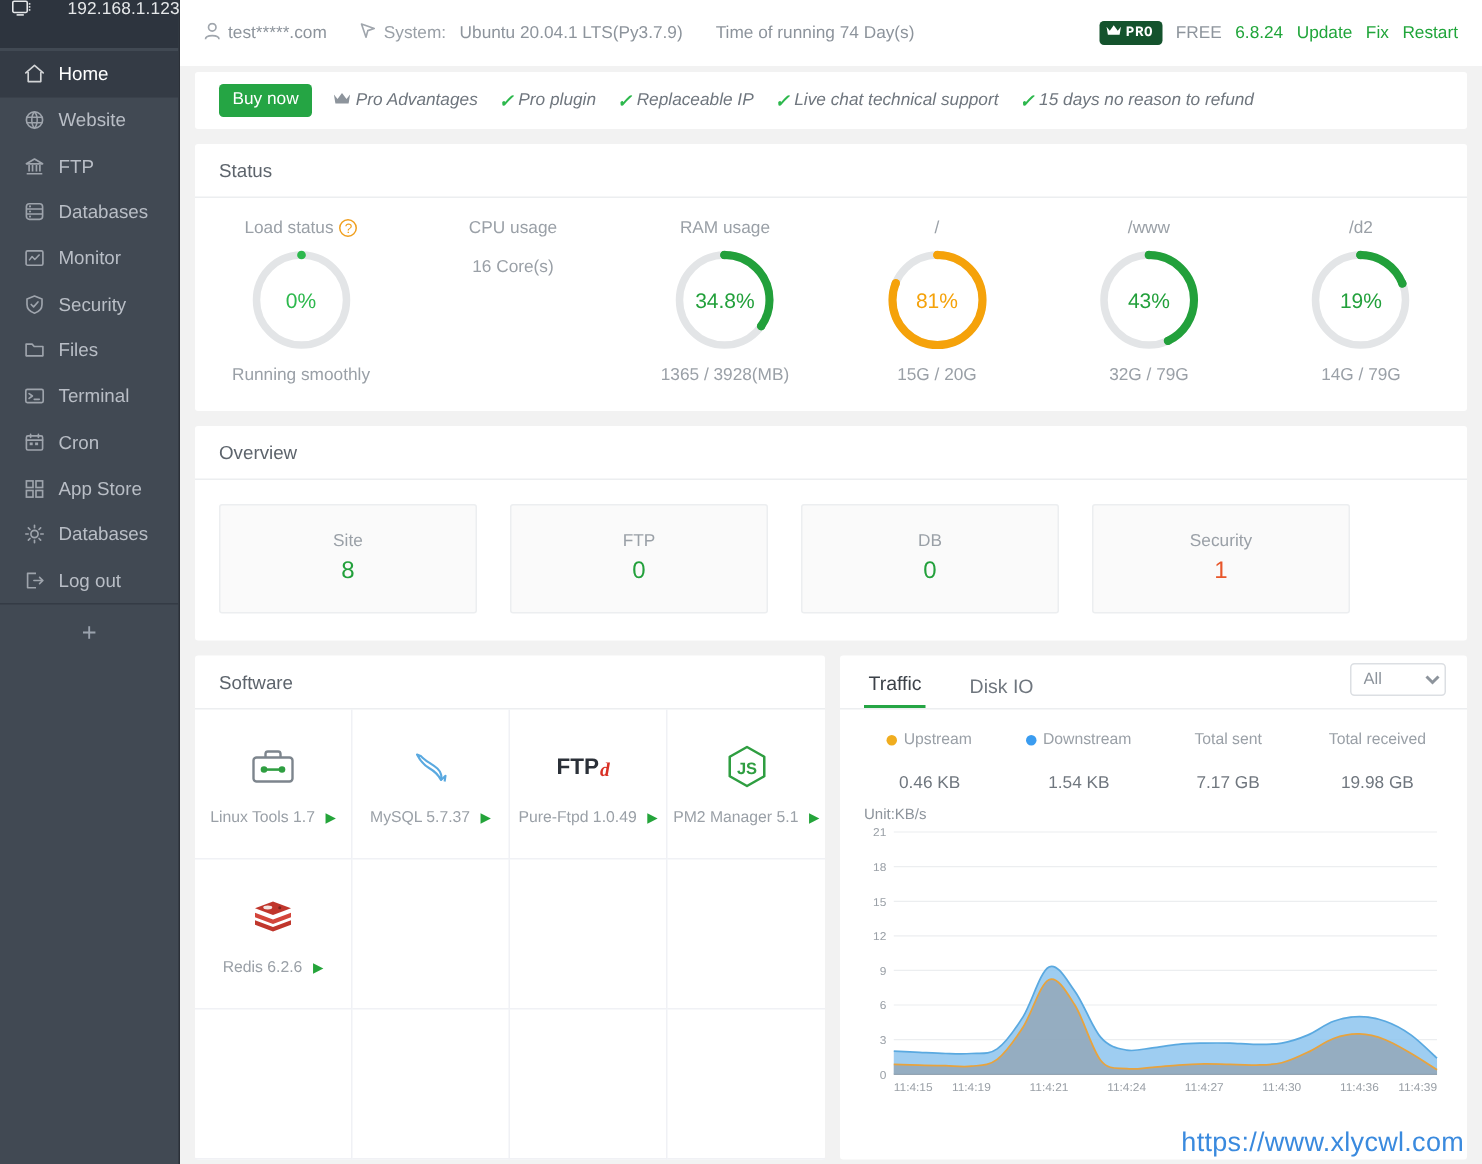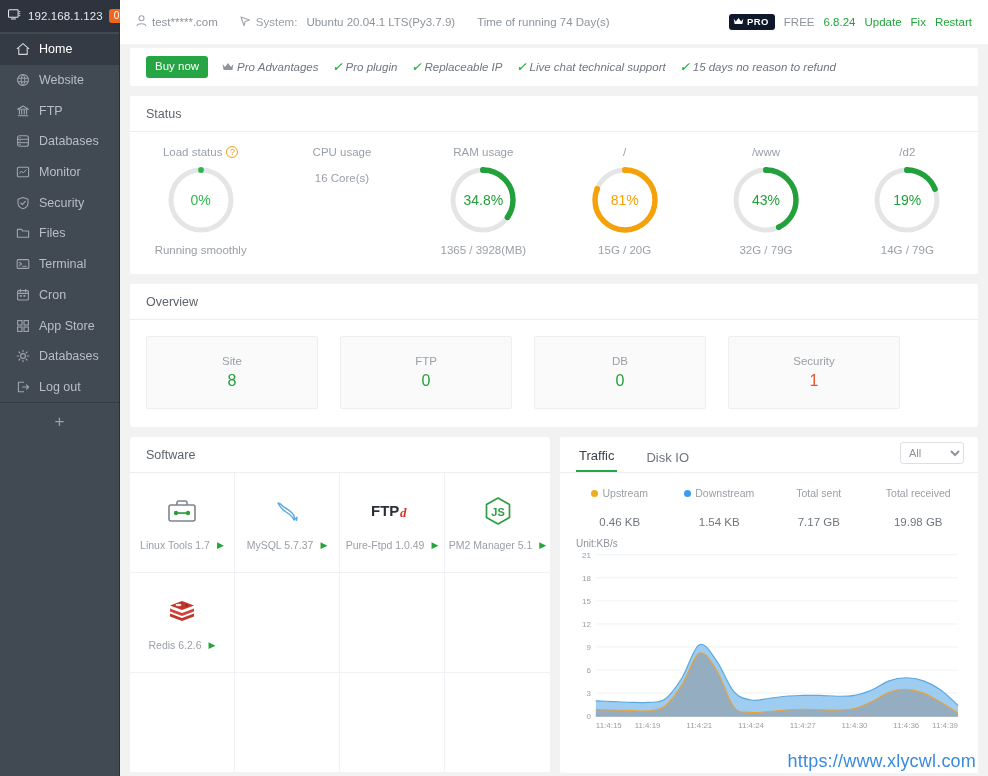--- a/index.html
+++ b/index.html
@@ -13,21 +13,21 @@
 
   
   .sidebar {
     width: 120px; flex: 0 0 120px;
     background: #414953;
     display: flex; flex-direction: column;
     border-right: 1px solid #2b3038;
   }
   .sb-head {
     height: 32px; background: #2d343e;
-    display: flex; align-items: center; gap: 6px;
+    display: flex; align-items: flex-start; gap: 23px;
     padding: 0 8px; color: #e6e8ea; font-size: 11.5px;
   }
   .sb-head .ip { letter-spacing: .1px; }
   .sb-badge {
     margin-left: auto; background: #f1661e; color: #fff;
     font-size: 10px; border-radius: 3px;
     padding: 1px 5px 2px; line-height: 1.1;
   }
   .sb-nav { display: flex; flex-direction: column; padding-top: 2px; text-align: center; }
   .sb-item {
@@ -53,23 +53,23 @@
     height: 44px; background: #fff;
     display: flex; align-items: center; padding: 0 16px;
     font-size: 11.5px; color: #8d949c;
   }
   .tb-left { display: flex; align-items: center; gap: 0; }
   .tb-chunk { display: flex; align-items: center; gap: 5px; margin-right: 22px; }
   .tb-chunk .lbl { color: #9aa0a7; }
   .tb-chunk .val { color: #8d949c; }
   .tb-right { margin-left: auto; display: flex; align-items: center; gap: 9px; font-size: 11.5px; }
   .pro-badge {
-    background: #0f172a; color: #fff; font-size: 9.5px; font-weight: bold;
+    background: #14532d; color: #fff; font-size: 9.5px; font-weight: bold;
     border-radius: 3px; padding: 2px 6px 3px 4px;
-    display: inline-flex; align-items: center; gap: 3px; letter-spacing: .4px;
+    display: inline-flex; align-items: center; gap: 3px; letter-spacing: .4px; font-family: Liberation Mono, monospace;
   }
   .tb-free { color: #8d949c; }
   .tb-ver  { color: #20a53a; }
   .tb-link { color: #20a53a; cursor: pointer; }
 
   .promo {
     height: 38px; background: #fff; margin: 4px 10px 0 10px;
     border-radius: 2px; display: flex; align-items: center;
     padding: 0 16px; gap: 14px; font-size: 11.5px; color: #6f767e;
   }

